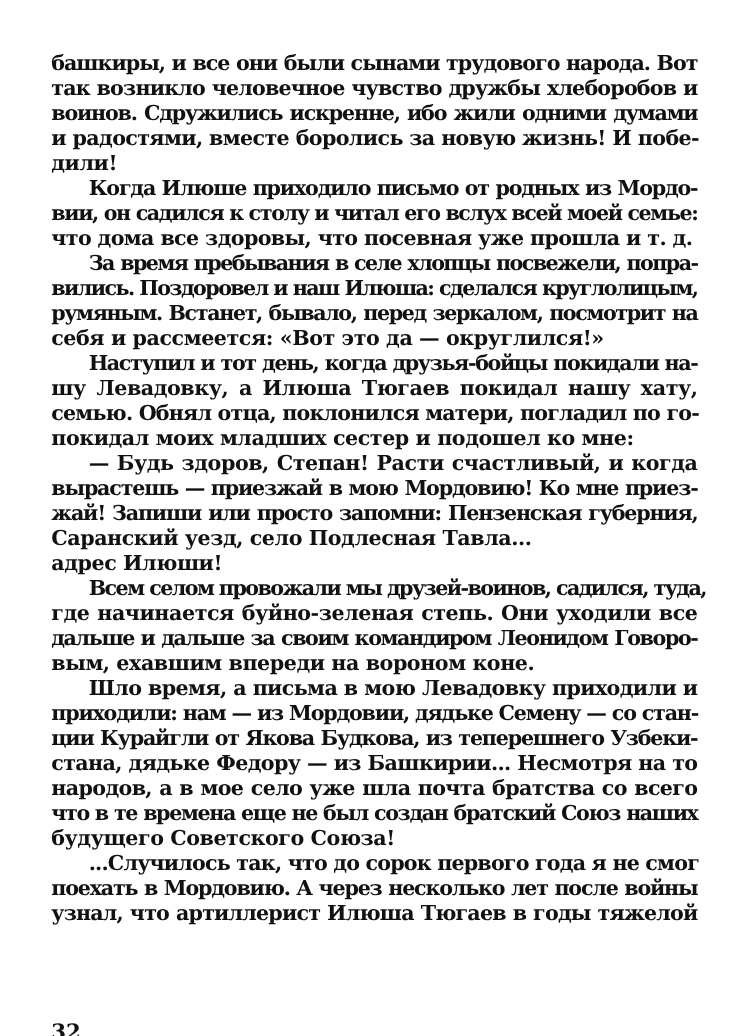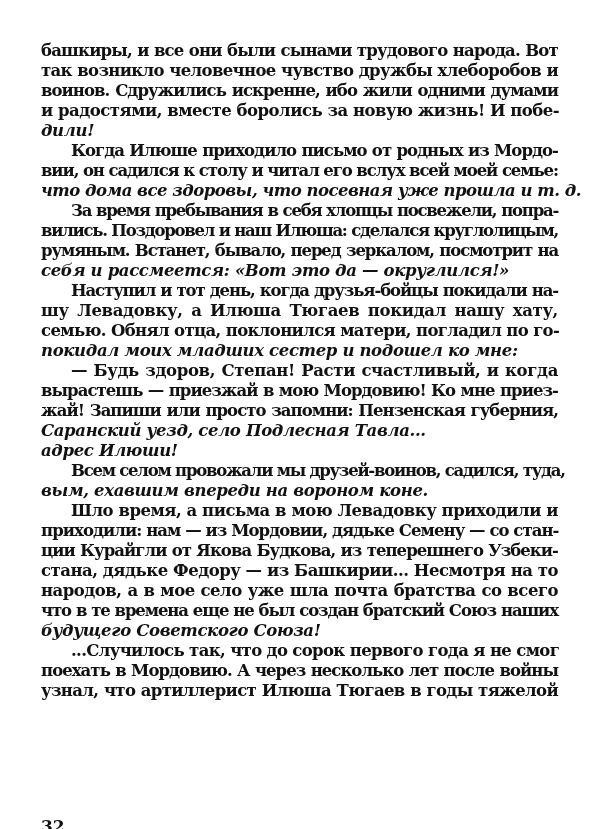--- a/index.html
+++ b/index.html
@@ -5,52 +5,54 @@
   html, body { margin:0; padding:0; background:#ffffff; }
   body { width:600px; height:829px; position:relative; overflow:hidden; }
   .page { position:absolute; left:41px; top:41px; width:517px; }
   .line {
     font-family: "DejaVu Serif", "Liberation Serif", serif;
     font-size:16.5px; line-height:20px; height:20px; color:#111;
     white-space:nowrap; text-align:justify; text-align-last:justify;
     letter-spacing:-0.35px; font-weight:bold; overflow:visible;
   }
   .line.indent { padding-left:30px; }
-  .line.last { text-align-last:left;font-style:italic; }
+  .line.last { text-align-last:left; }
   .folio {
     position:absolute; left:41px; top:776px;
     font-family: "DejaVu Serif", serif; font-weight:bold; font-size:17px; color:#111;margin-top:40px;
   }
 </style>
 </head>
 <body>
 
 <div class="page" id="page-body">
     <div class="line" style="letter-spacing: -0.8px;">башкиры, и все они были сынами трудового народа. Вот</div>
     <div class="line" style="letter-spacing: -0.65px;">так возникло человечное чувство дружбы хлеборобов и</div>
     <div class="line" style="letter-spacing: -0.95px;">воинов. Сдружились искренне, ибо жили одними думами</div>
     <div class="line" style="letter-spacing: -0.5px;">и радостями, вместе боролись за новую жизнь! И побе-</div>
     <div class="line last">дили!</div>
     <div class="line indent" style="letter-spacing: -0.95px;">Когда Илюше приходило письмо от родных из Мордо-</div>
     <div class="line" style="letter-spacing: -1.1px;">вии, он садился к столу и читал его вслух всей моей семье:</div>
     <div class="line last" style="letter-spacing: -0.5px;">что дома все здоровы, что посевная уже прошла и т. д.</div>
-    <div class="line indent" style="letter-spacing: -1.25px;">За время пребывания в себя хлопцы посвежели, попра-</div>
+    <div class="line indent" style="letter-spacing: -1.25px;">За время пребывания в селе хлопцы посвежели, попра-</div>
     <div class="line" style="letter-spacing: -1.25px;">вились. Поздоровел и наш Илюша: сделался круглолицым,</div>
     <div class="line" style="letter-spacing: -1.1px;">румяным. Встанет, бывало, перед зеркалом, посмотрит на</div>
     <div class="line last">себя и рассмеется: «Вот это да — округлился!»</div>
     <div class="line indent" style="letter-spacing: -1.1px;">Наступил и тот день, когда друзья-бойцы покидали на-</div>
     <div class="line">шу Левадовку, а Илюша Тюгаев покидал нашу хату,</div>
     <div class="line" style="letter-spacing: -0.65px;">семью. Обнял отца, поклонился матери, погладил по го-</div>
     <div class="line last">покидал моих младших сестер и подошел ко мне:</div>
     <div class="line indent">— Будь здоров, Степан! Расти счастливый, и когда</div>
     <div class="line" style="letter-spacing: -0.95px;">вырастешь — приезжай в мою Мордовию! Ко мне приез-</div>
     <div class="line" style="letter-spacing: -0.95px;">жай! Запиши или просто запомни: Пензенская губерния,</div>
     <div class="line last">Саранский уезд, село Подлесная Тавла...</div>
     <div class="line last">адрес Илюши!</div>
     <div class="line indent" style="letter-spacing: -1.25px;">Всем селом провожали мы друзей-воинов, садился, туда,</div>
+    <div class="line">где начинается буйно-зеленая степь. Они уходили все</div>
+    <div class="line" style="letter-spacing: -1.1px;">дальше и дальше за своим командиром Леонидом Говоро-</div>
     <div class="line last">вым, ехавшим впереди на вороном коне.</div>
     <div class="line indent" style="letter-spacing: -0.5px;">Шло время, а письма в мою Левадовку приходили и</div>
     <div class="line" style="letter-spacing: -0.95px;">приходили: нам — из Мордовии, дядьке Семену — со стан-</div>
     <div class="line" style="letter-spacing: -0.95px;">ции Курайгли от Якова Будкова, из теперешнего Узбеки-</div>
     <div class="line" style="letter-spacing: -0.5px;">стана, дядьке Федору — из Башкирии... Несмотря на то</div>
     <div class="line" style="letter-spacing: -0.5px;">народов, а в мое село уже шла почта братства со всего</div>
     <div class="line" style="letter-spacing: -1.1px;">что в те времена еще не был создан братский Союз наших</div>
     <div class="line last">будущего Советского Союза!</div>
     <div class="line indent" style="letter-spacing: -0.65px;">...Случилось так, что до сорок первого года я не смог</div>
     <div class="line" style="letter-spacing: -0.95px;">поехать в Мордовию. А через несколько лет после войны</div>

